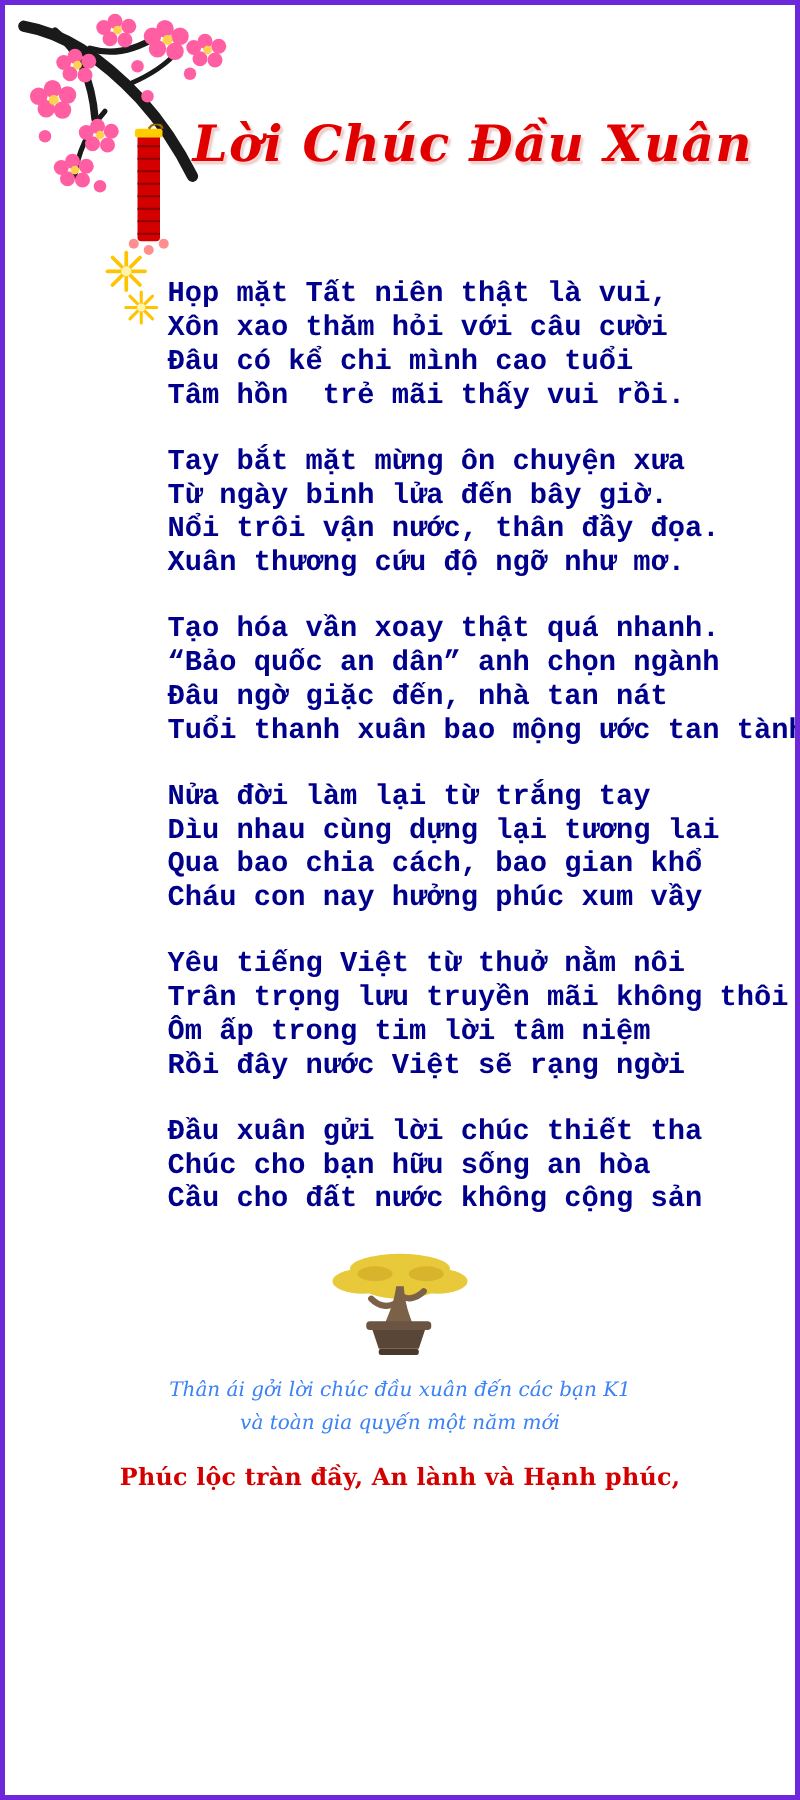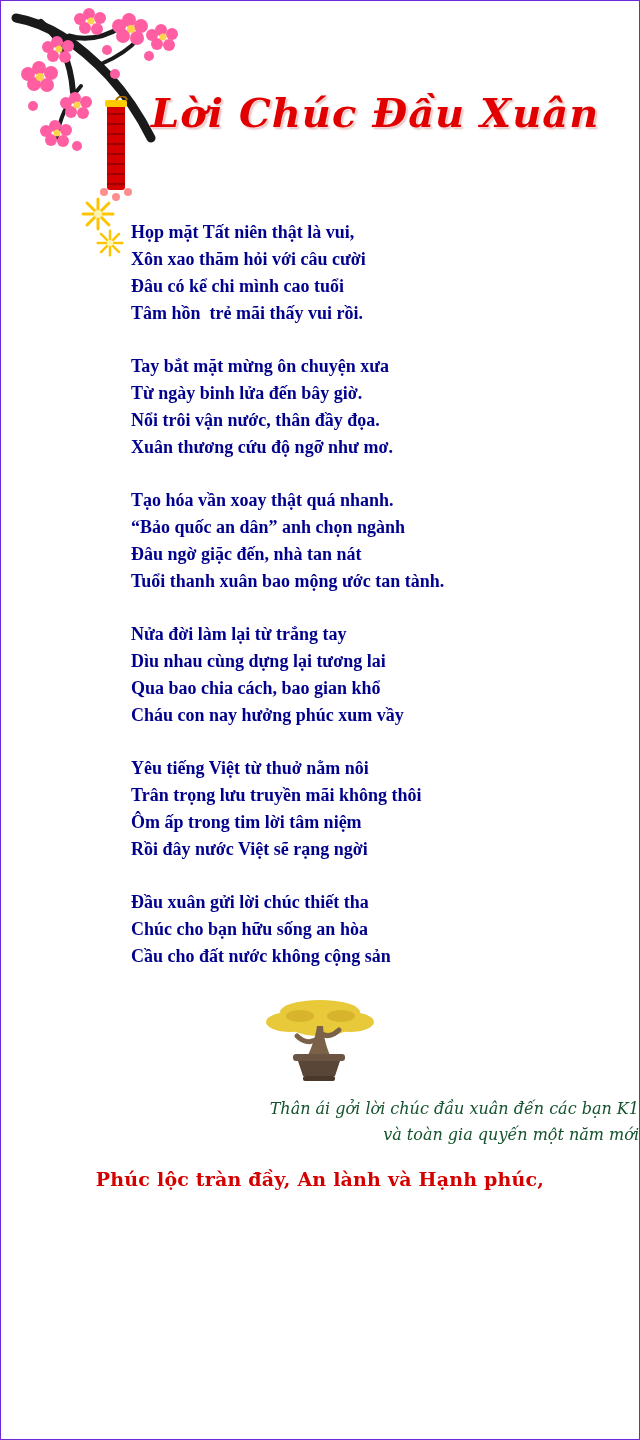--- a/index.html
+++ b/index.html
@@ -11,21 +11,21 @@
     font-family: "Liberation Sans", sans-serif;
   }
   .page {
     position: relative;
     width: 640px;
     height: 1440px;
     margin: 0 auto;
     background: #ffffff;
     overflow: hidden;
     box-sizing: border-box;
-    border: 1px solid #6d28d9;
+    border: 4px solid #6d28d9;
   }
 
   
   .header {
     position: relative;
     height: 210px;
   }
   .blossom-branch {
     position: absolute;
     left: 10px;
@@ -64,23 +64,23 @@
   
   .poem {
     position: relative;
     margin: 8px 0 0 0;
     padding: 0 0 0 130px;
   }
   .stanza {
     margin-bottom: 26px;
   }
   .line {
-    font-family: Liberation Serif, serif;
+    font-family: Liberation Mono, monospace;
     font-weight: bold;
-    font-size: 18px;
+    font-size: 23px;
     line-height: 27px;
     color: #00008c;
     white-space: pre;
   }
 
   
   .bonsai-wrap {
     margin-top: 6px;
     text-align: center;
     height: 92px;
@@ -89,22 +89,21 @@
   
   .footer {
     margin-top: 8px;
     text-align: center;
   }
   .footer-line {
     font-family: "DejaVu Serif", serif;
     font-style: italic;
     font-size: 16px;
     line-height: 26px;
-    color: #14532d;
-    text-align: right;
+    color: #3b82f6;
   }
   .footer-wish {
     margin-top: 20px;
     font-family: "DejaVu Serif", serif;
     font-weight: bold;
     font-size: 19px;
     color: #d40000;
     letter-spacing: .2px;
   }
   .footer-sign {

